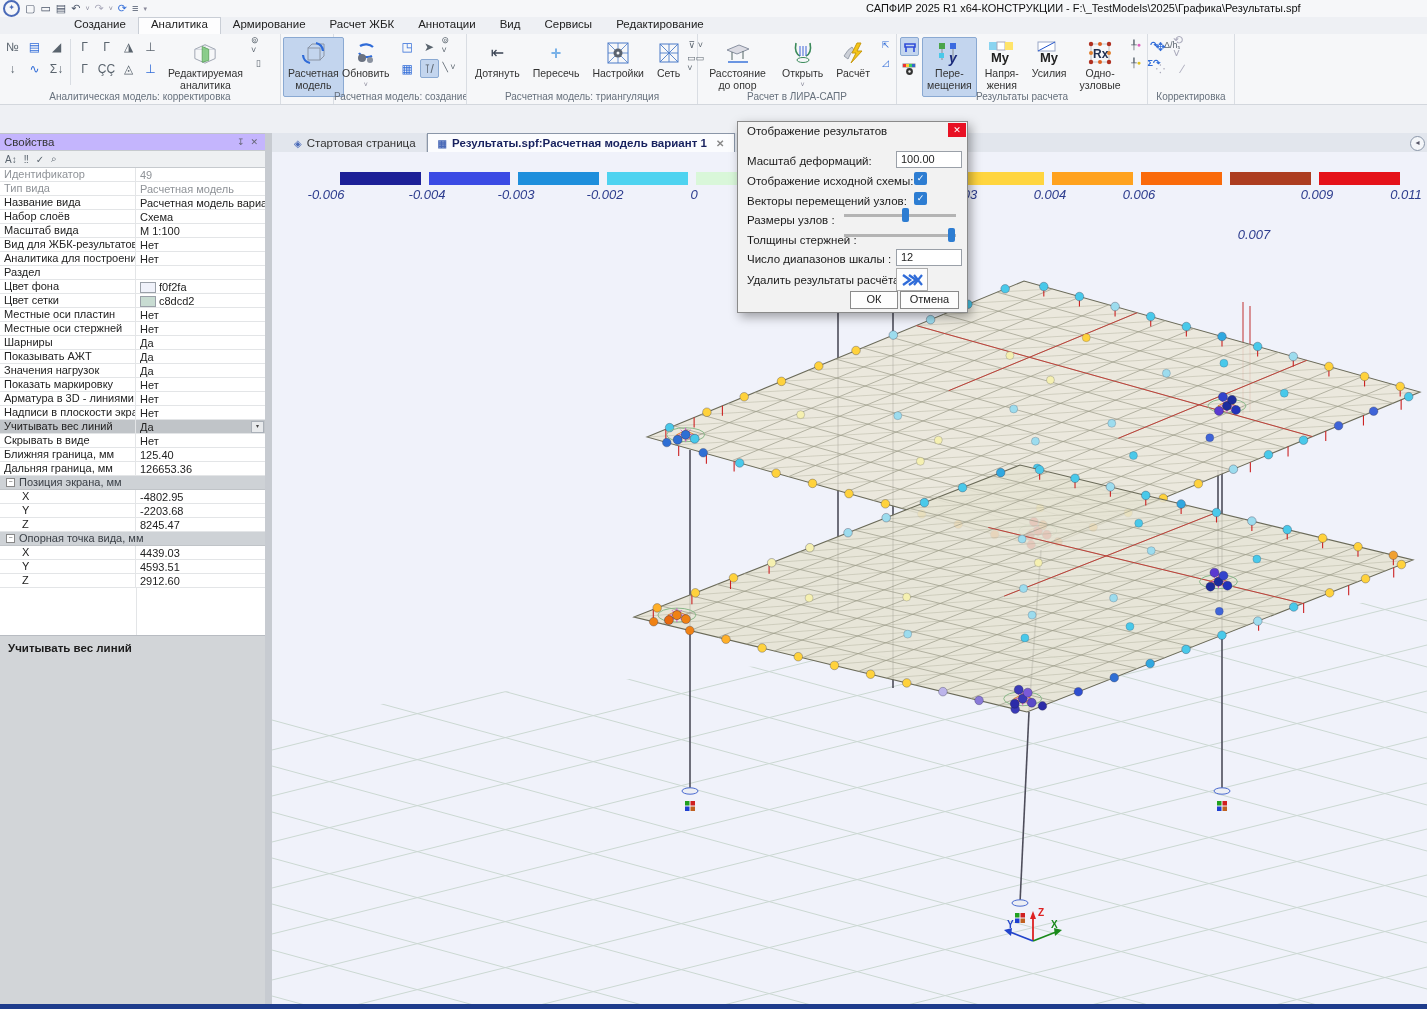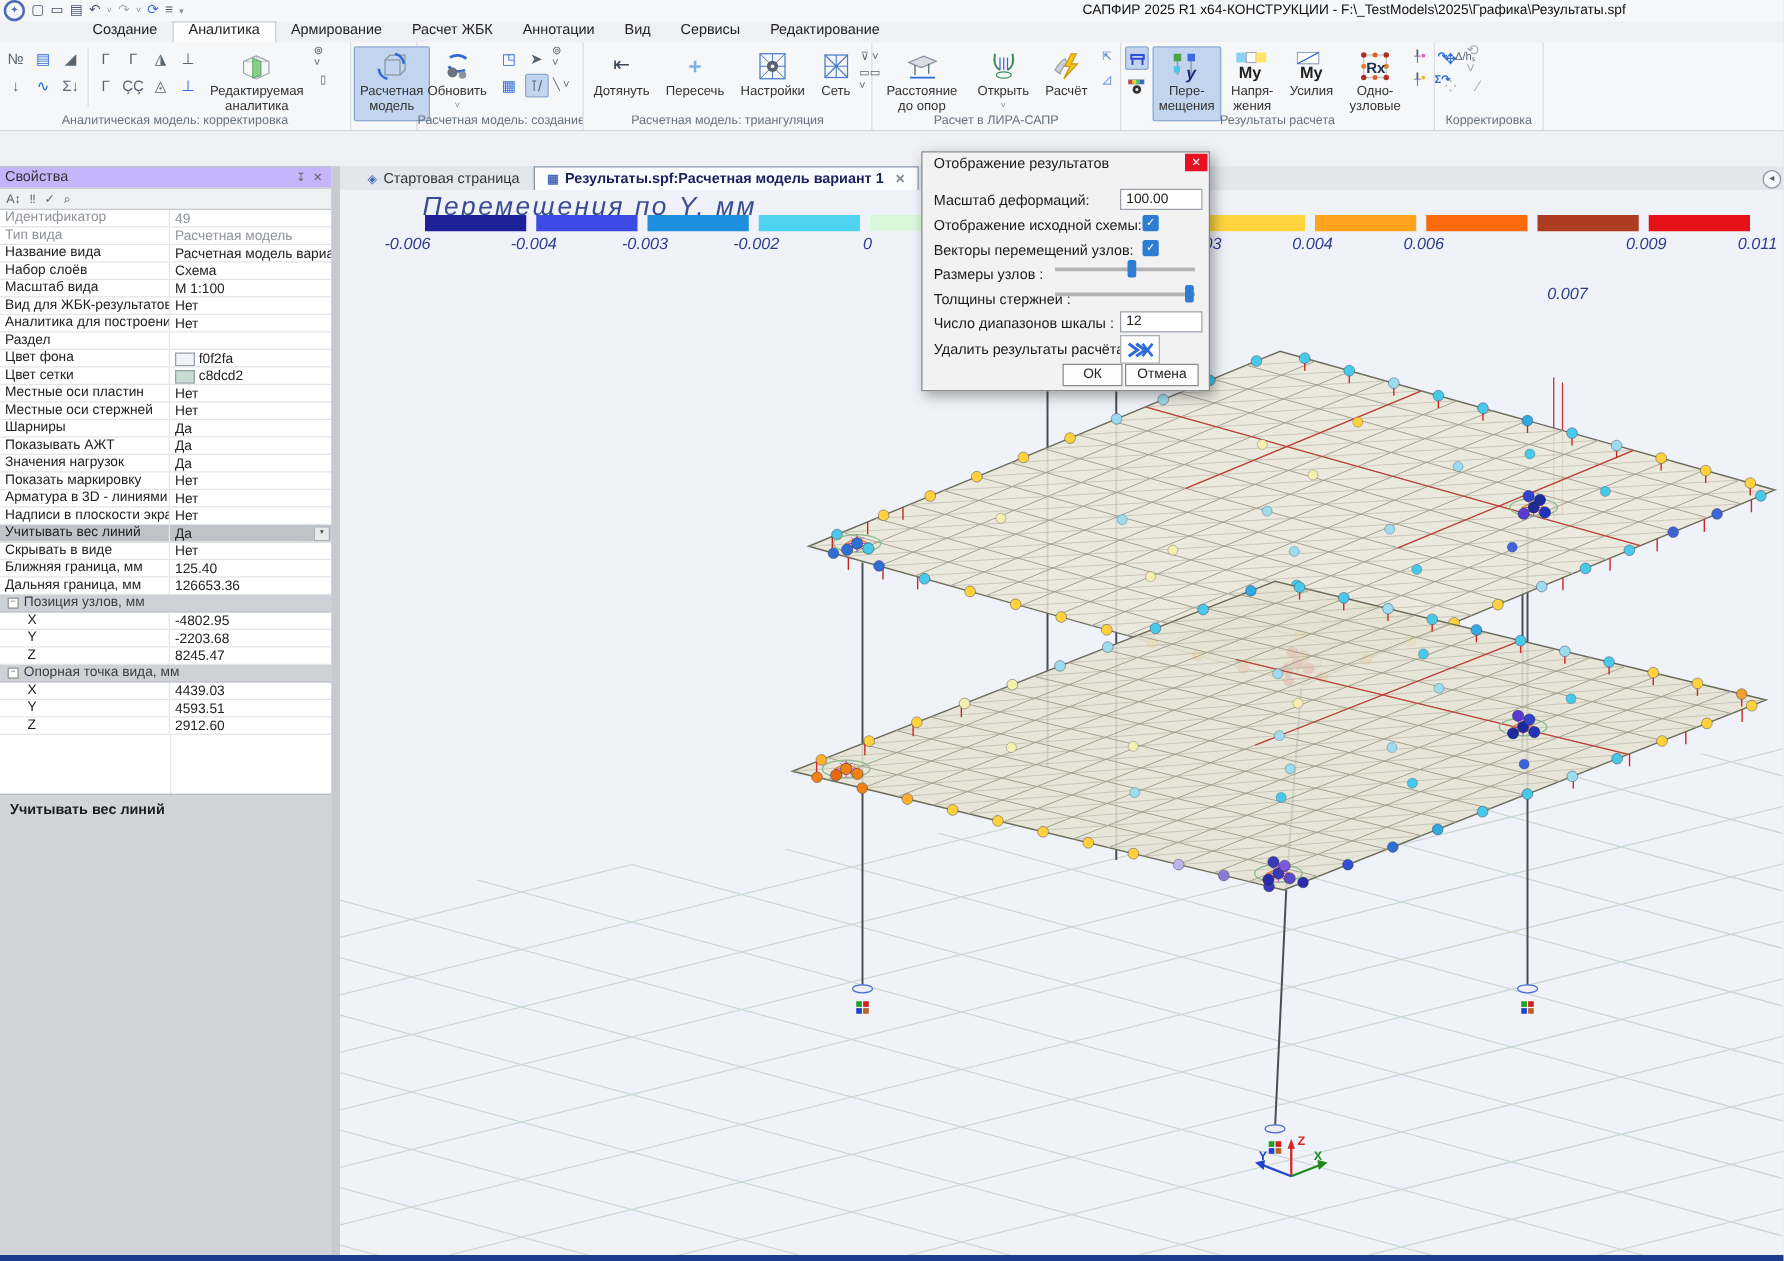--- a/index.html
+++ b/index.html
@@ -541,21 +541,21 @@
           </span>
         </div>
         <div class="prow">
           <span class="pn">Дальняя граница, мм</span>
           <span class="pv">
             <span>126653.36</span>
           </span>
         </div>
         <div class="pgrp">
           <span class="box">−</span>
-          <span>Позиция узлов, мм</span>
+          <span>Позиция экрана, мм</span>
         </div>
         <div class="prow ind">
           <span class="pn">X</span>
           <span class="pv">
             <span>-4802.95</span>
           </span>
         </div>
         <div class="prow ind">
           <span class="pn">Y</span>
           <span class="pv">
@@ -1051,21 +1051,20 @@
             <polygon points="1033,911 1030,919 1036,919" fill="#dd2222"></polygon>
             <line x1="1033" y1="941" x2="1056" y2="932" stroke="#1a8a1a" stroke-width="1.8"></line>
             <polygon points="1062,930 1054,928 1055,936" fill="#1a8a1a"></polygon>
             <line x1="1033" y1="941" x2="1010" y2="932" stroke="#2244cc" stroke-width="1.8"></line>
             <polygon points="1004,930 1012,928 1011,936" fill="#2244cc"></polygon>
             <text x="1038" y="916" font-size="10" font-weight="bold" fill="#dd2222">Z</text>
             <text x="1051" y="928" font-size="10" font-weight="bold" fill="#1a8a1a">X</text>
             <text x="1007" y="928" font-size="10" font-weight="bold" fill="#2244cc">Y</text>
           </g>
         </svg>
-      <div class="legend-title">Перемещения по Y, мм</div>
       <div id="legend">
           <div class="lseg" style="left: 68px; width: 81px; background: rgb(29, 32, 151);"></div>
           <div class="lseg" style="left: 157px; width: 81px; background: rgb(59, 75, 228);"></div>
           <div class="lseg" style="left: 246px; width: 81px; background: rgb(30, 143, 220);"></div>
           <div class="lseg" style="left: 335px; width: 81px; background: rgb(78, 211, 240);"></div>
           <div class="lseg" style="left: 424px; width: 81px; background: rgb(217, 247, 217);"></div>
           <div class="lseg" style="left: 513px; width: 81px; background: rgb(238, 250, 226);"></div>
           <div class="lseg" style="left: 602px; width: 81px; background: rgb(253, 246, 205);"></div>
           <div class="lseg" style="left: 691px; width: 81px; background: rgb(255, 213, 63);"></div>
           <div class="lseg" style="left: 780px; width: 81px; background: rgb(255, 162, 30);"></div>

